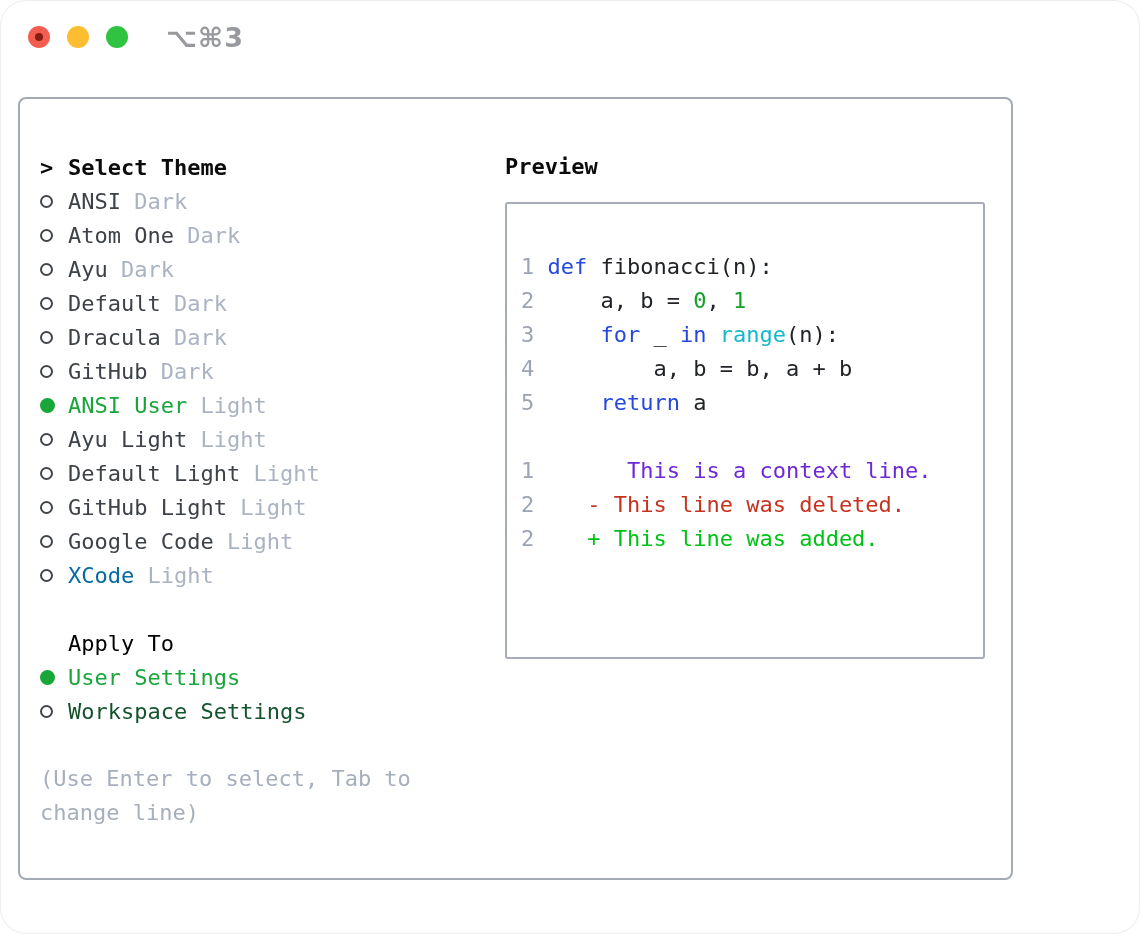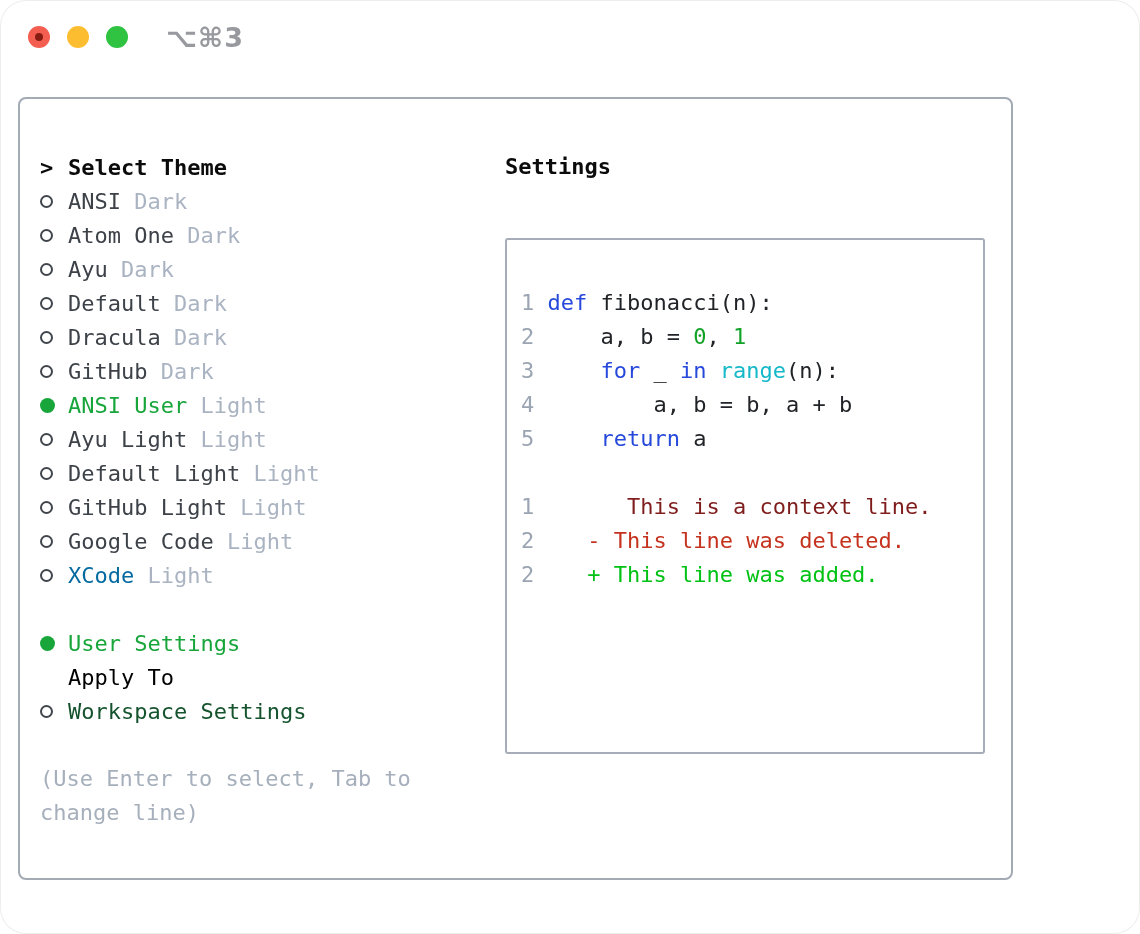--- a/index.html
+++ b/index.html
@@ -56,24 +56,23 @@
   .help {
     white-space:pre-line; line-height:34px; font-size:22px;
     margin-left:0;
   }
   
   .preview-title {
     position:absolute; left:485px; top:51px; height:34px; line-height:34px;
     font-size:22px; font-weight:bold; color:#0b0b0b;
   }
   .preview-box {
-    position:absolute; left:485px; top:103px; width:480px; height:516px;
+    position:absolute; left:485px; top:103px; width:480px; height:457px;
     border:2px solid #a6adb8; border-radius:3px; background:#ffffff;
     padding:46px 0 0 14px;
-    margin-top:36px;
   }
   .pline { height:34px; line-height:34px; font-size:22px; white-space:pre; }
   .gut { display:inline-block; width:2ch; }
 </style>
 </head>
 <body>
 
 <div class="canvas">
 
   <span class="tl tl-red" style="background: rgb(244, 94, 81);">
@@ -137,46 +136,46 @@
         <span style="color: rgb(61, 66, 73);">Google Code</span><span> </span><span style="color: rgb(170, 179, 194);">Light</span>
       </div>
       <div class="row">
         <span class="marker"><span class="radio"></span></span>
         <span style="color: #0369a1;">XCode</span><span> </span><span style="color: rgb(170, 179, 194);">Light</span>
       </div>
 
       <div class="spacer"></div>
 
       <div class="row">
+        <span class="marker"></span>
+        <span class="subhead">Apply To</span>
+      </div>
+      <div class="row">
         <span class="marker"><span class="radio-filled" style="background: rgb(24, 166, 59);"></span></span>
         <span style="color: rgb(24, 166, 59);">User Settings</span>
-      </div>
-      <div class="row">
-        <span class="marker"></span>
-        <span class="subhead">Apply To</span>
       </div>
       <div class="row">
         <span class="marker"><span class="radio"></span></span>
         <span style="color: #14532d; text-align: center;">Workspace Settings</span>
       </div>
 
       <div class="spacer"></div>
 
       <div class="help" style="color: rgb(166, 175, 188);">(Use Enter to select, Tab to
 change line)</div>
     </div>
 
-    <div class="preview-title">Settings</div>
+    <div class="preview-title">Preview</div>
 
     <div class="preview-box">
       <div class="pline"><span class="gut" style="color: rgb(155, 164, 178);">1</span><span style="color: rgb(38, 73, 220);">def</span><span style="color: rgb(32, 35, 39);"> fibonacci(n):</span></div>
       <div class="pline"><span class="gut" style="color: rgb(155, 164, 178);">2</span><span style="color: rgb(32, 35, 39);">    a, b = </span><span style="color: rgb(18, 162, 39);">0</span><span style="color: rgb(32, 35, 39);">, </span><span style="color: rgb(18, 162, 39);">1</span></div>
       <div class="pline"><span class="gut" style="color: rgb(155, 164, 178);">3</span><span style="color: rgb(32, 35, 39);">    </span><span style="color: rgb(38, 73, 220);">for</span><span style="color: rgb(32, 35, 39);"> _ </span><span style="color: rgb(38, 73, 220);">in</span><span style="color: rgb(32, 35, 39);"> </span><span style="color: rgb(20, 184, 200);">range</span><span style="color: rgb(32, 35, 39);">(n):</span></div>
       <div class="pline"><span class="gut" style="color: rgb(155, 164, 178);">4</span><span style="color: rgb(32, 35, 39);">        a, b = b, a + b</span></div>
       <div class="pline"><span class="gut" style="color: rgb(155, 164, 178);">5</span><span style="color: rgb(32, 35, 39);">    </span><span style="color: rgb(38, 73, 220);">return</span><span style="color: rgb(32, 35, 39);"> a</span></div>
       <div class="pline"><span class="gut"></span></div>
-      <div class="pline"><span class="gut" style="color: rgb(155, 164, 178);">1</span><span style="color: #7f1d1d; text-align: right;">      This is a context line.</span></div>
+      <div class="pline"><span class="gut" style="color: rgb(155, 164, 178);">1</span><span style="color: #6d28d9; text-align: right;">      This is a context line.</span></div>
       <div class="pline"><span class="gut" style="color: rgb(155, 164, 178);">2</span><span style="color: rgb(197, 51, 31);">   - This line was deleted.</span></div>
       <div class="pline"><span class="gut" style="color: rgb(155, 164, 178);">2</span><span style="color: rgb(0, 194, 20);">   + This line was added.</span></div>
     </div>
 
   </div>
 </div>
 
 </body></html>

